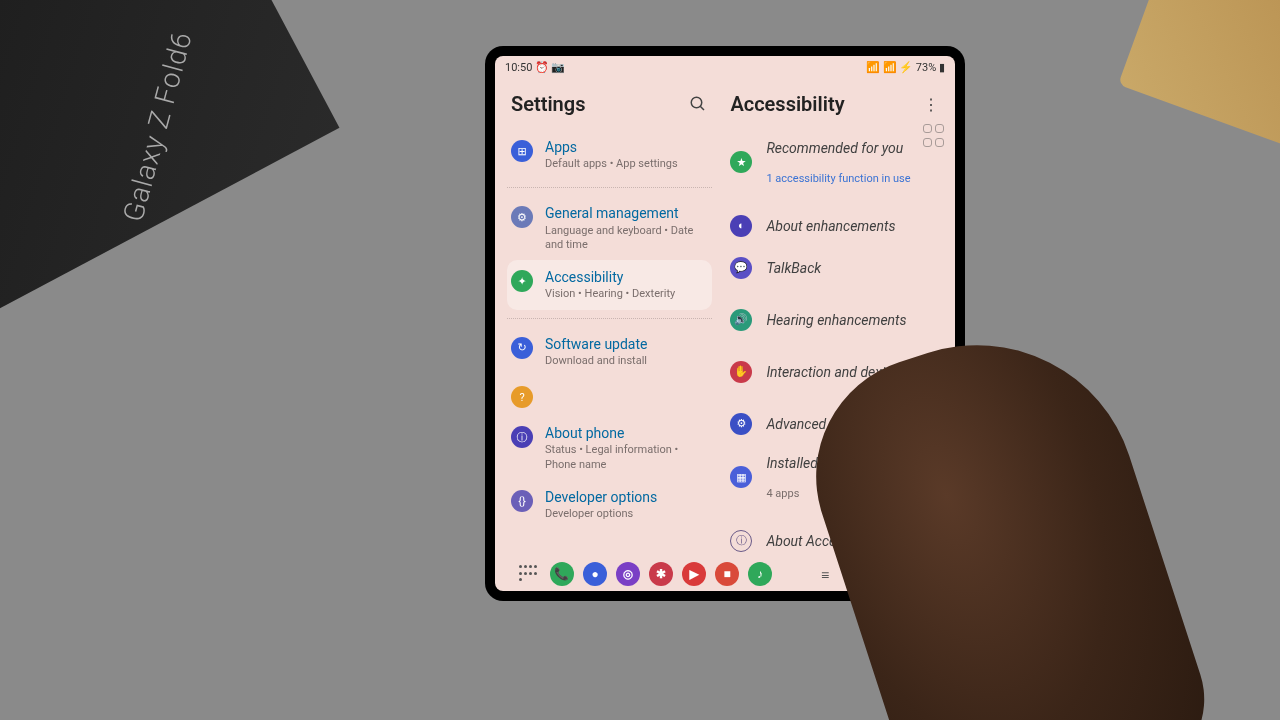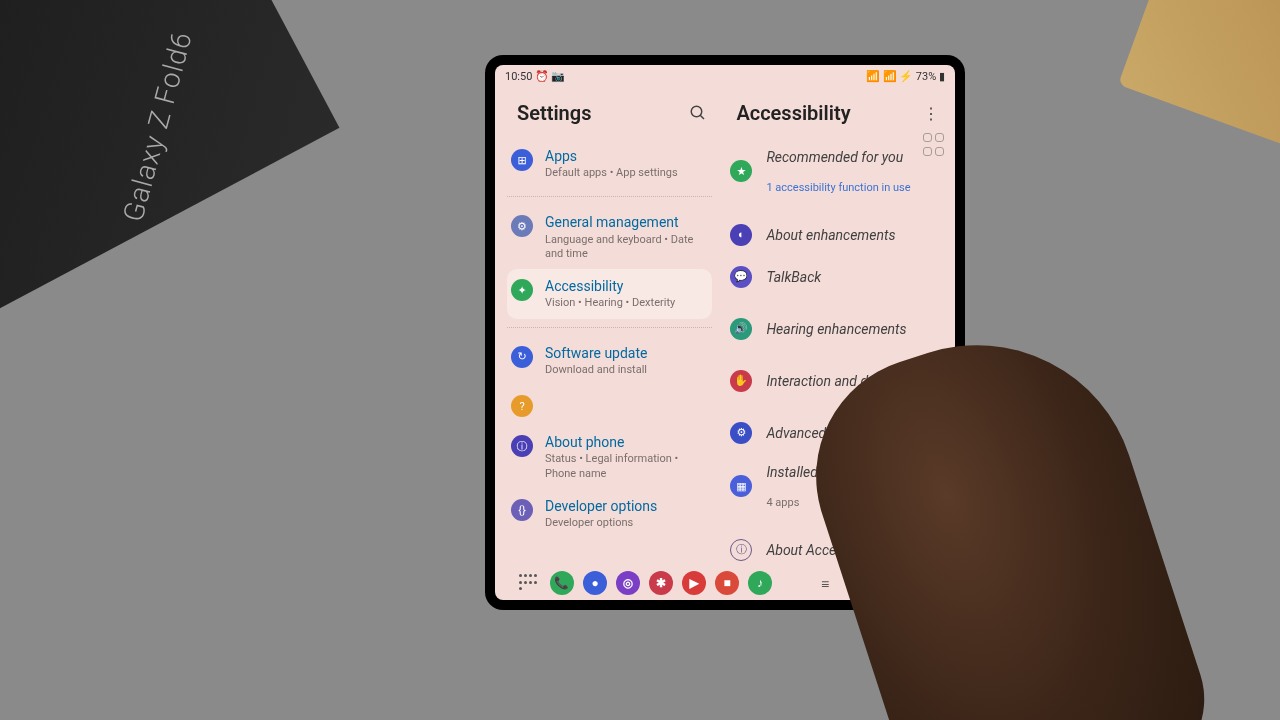--- a/index.html
+++ b/index.html
@@ -8,21 +8,21 @@
     width: 1280px;
     height: 720px;
     position: relative;
     overflow: hidden;
   }
   .box-shadow { position: absolute; left: 0; top: 0; width: 430px; height: 320px; background: linear-gradient(135deg, #1a1a1a 0%, #2a2a2a 100%); transform: rotate(-28deg) translate(-90px, -130px); }
   .box-text { position: absolute; color: #aaa; font-size: 28px; font-weight: 300; transform: rotate(-75deg); left: 60px; top: 110px; letter-spacing: 1px; }
   .device {
     position: absolute;
     left: 485px;
-    top: 55px;
+    top: 46px;
     width: 480px;
     height: 555px;
     background: #000;
     border-radius: 18px;
     padding: 10px;
   }
   .screen {
     width: 100%;
     height: 100%;
     background: #f4ddd8;
@@ -38,21 +38,21 @@
     justify-content: space-between;
     align-items: center;
     padding: 0 10px;
     font-size: 11px;
     color: #333;
   }
   .content { flex: 1; display: flex; overflow: hidden; }
   .left-pane { width: 49%; padding: 0 8px 0 12px; overflow: hidden;}
   .right-pane { width: 51%; padding: 0 10px 0 6px; position: relative; }
   .pane-header { display: flex; justify-content: space-between; align-items: center; padding: 14px 4px 14px 4px; }
-  .pane-title { font-size: 20px; font-weight: 600; color: #222; margin-left: 6px; }
+  .pane-title { font-size: 20px; font-weight: 600; color: #222; }
   .search-icon, .more-icon { width: 20px; height: 20px; display: flex; align-items: center; justify-content: center; color: #444; font-size: 16px; }
   .settings-item {
     display: flex;
     align-items: flex-start;
     padding: 8px 4px;
     gap: 12px;
     border-radius: 10px;
   }
   .settings-item.selected { background: rgba(255,255,255,0.35); }
   .item-icon {

